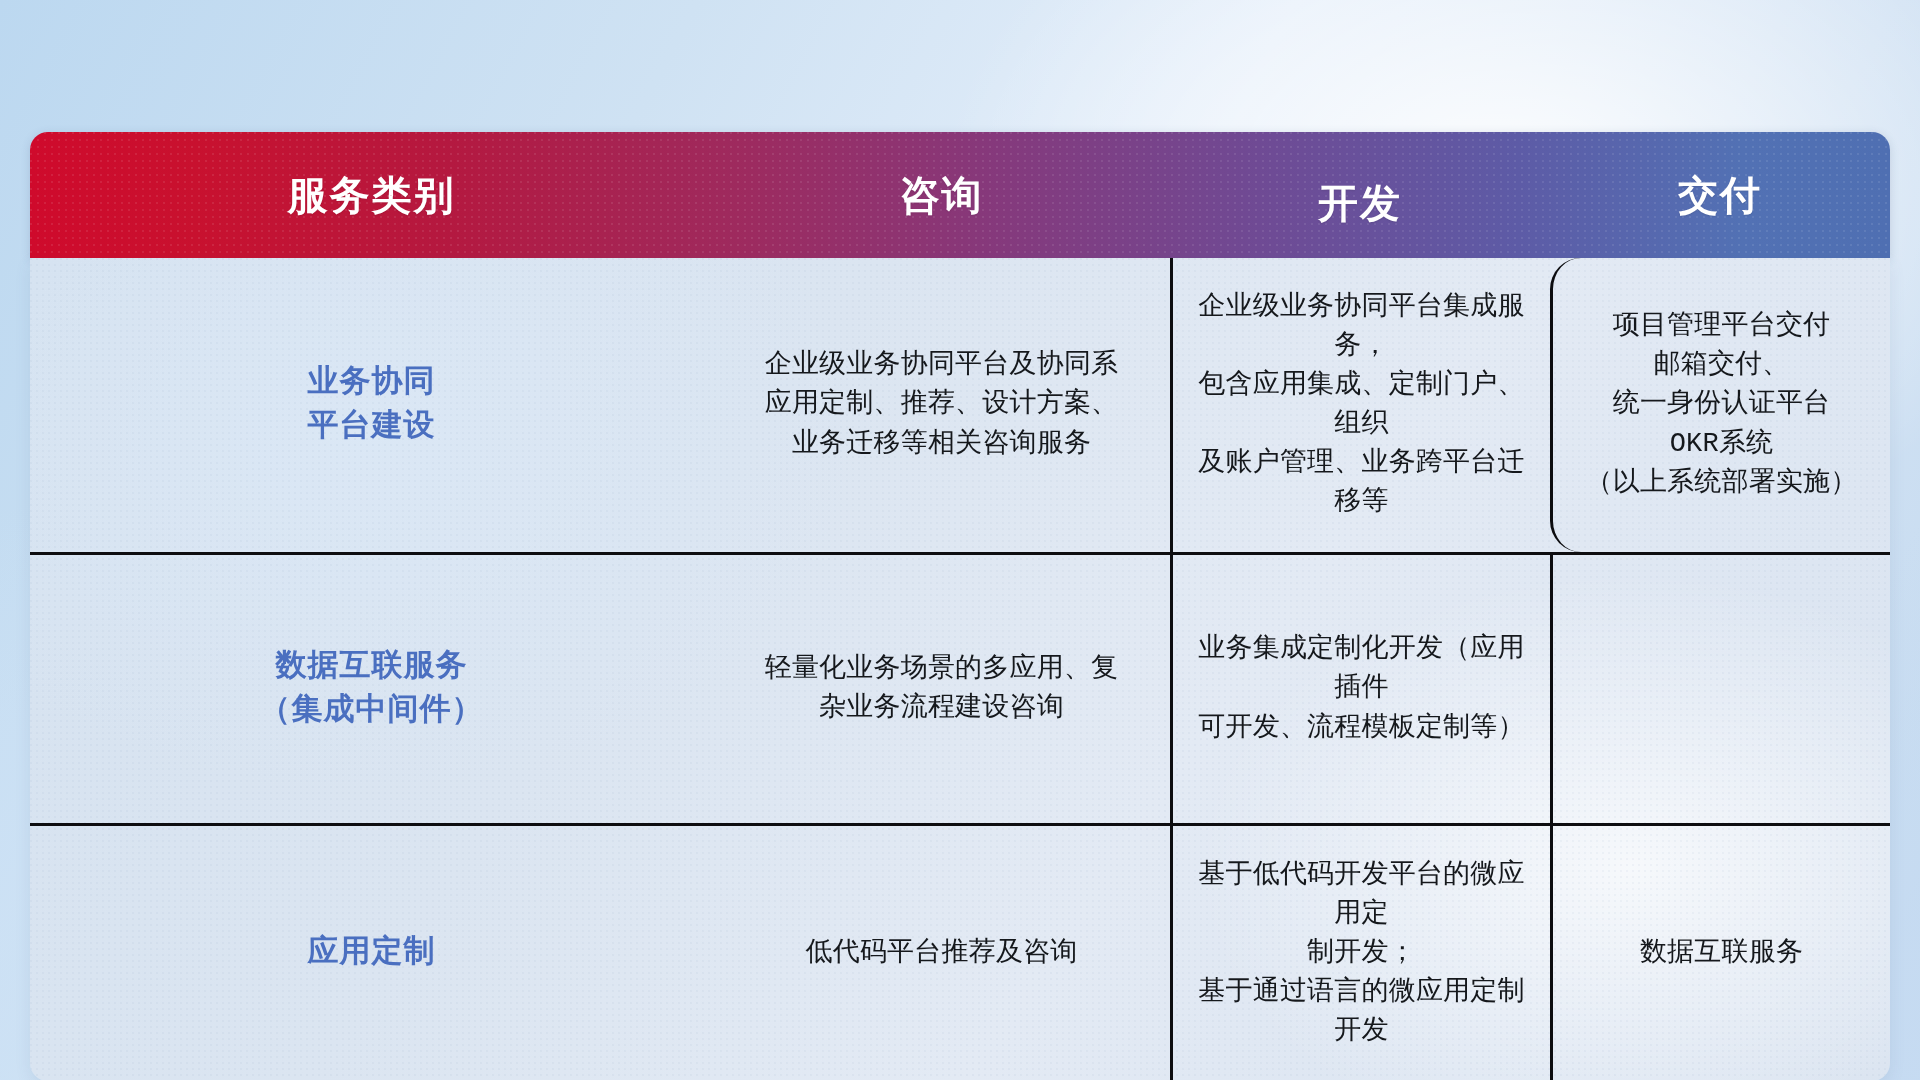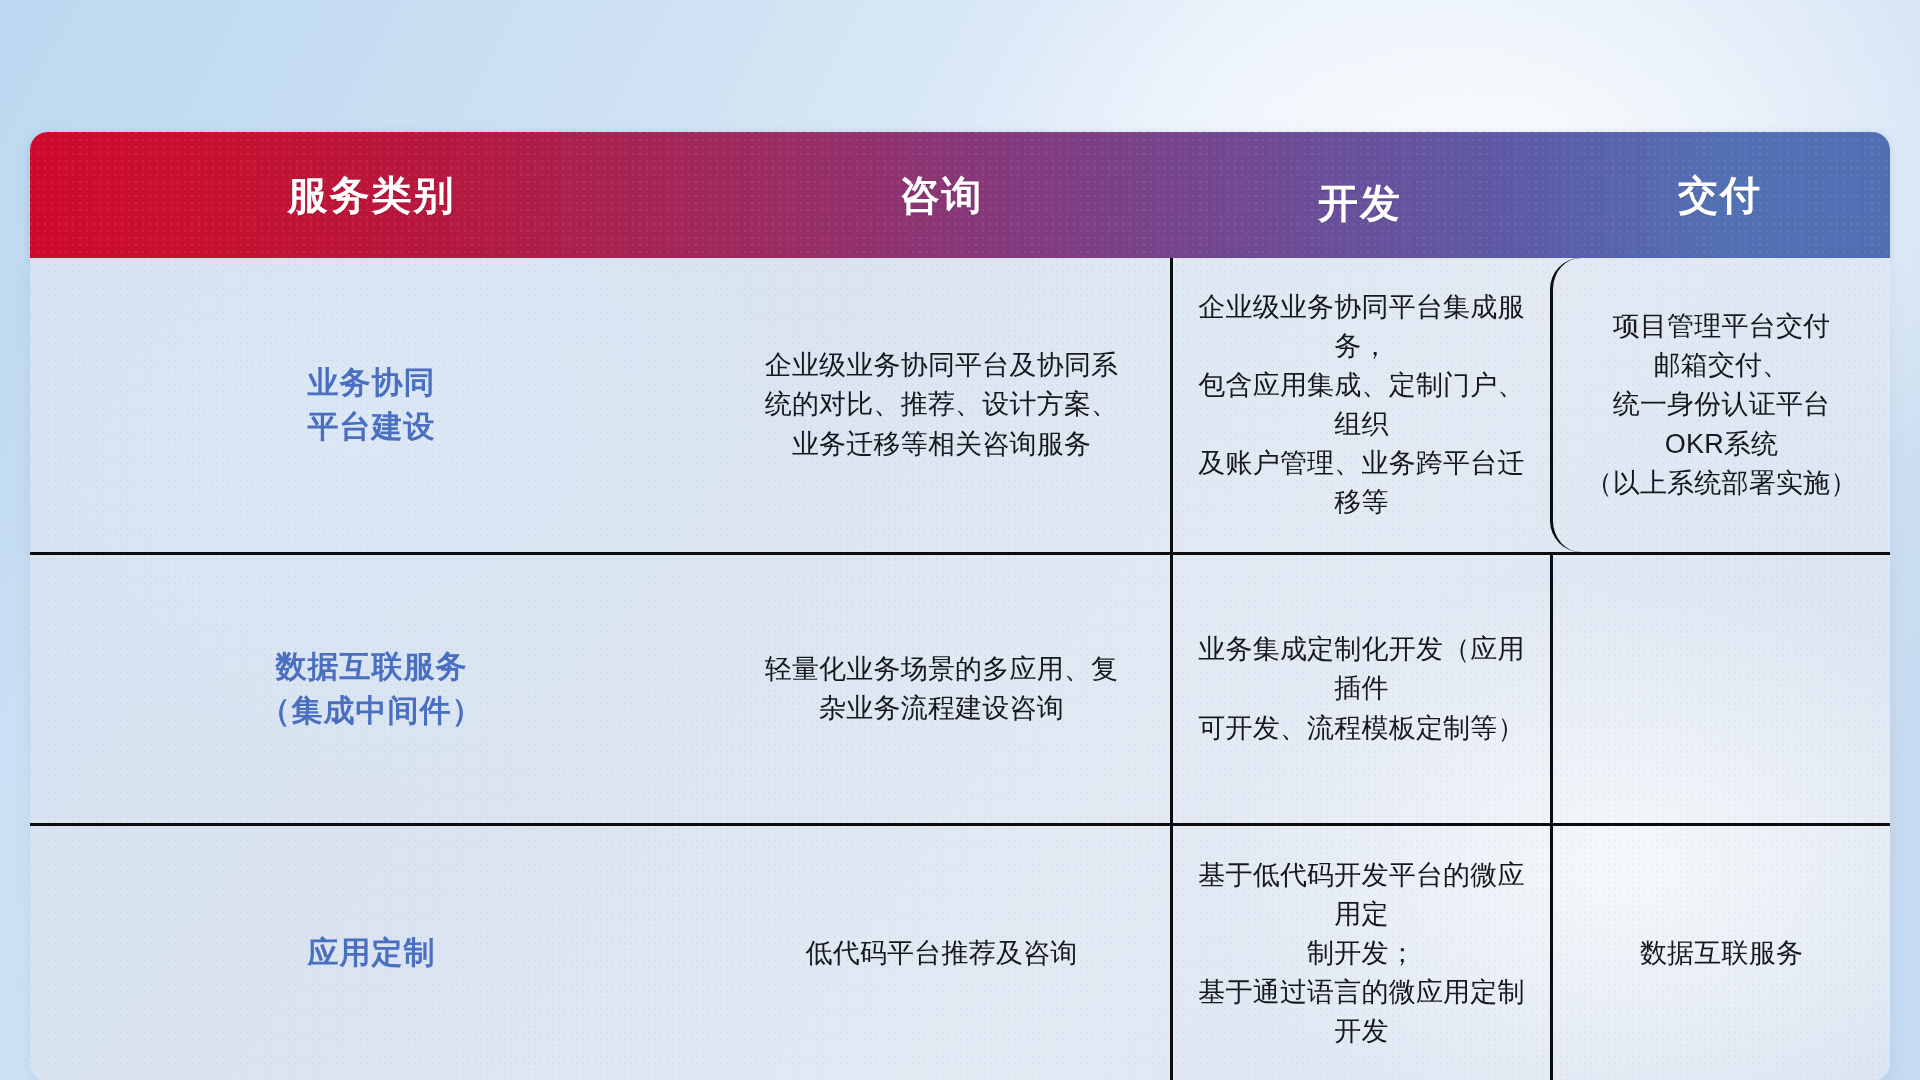--- a/index.html
+++ b/index.html
@@ -11,20 +11,21 @@
       radial-gradient(ellipse 1100px 700px at 14% 86%, rgba(206,226,246,.95) 0%, rgba(206,226,246,0) 65%),
       radial-gradient(ellipse 1200px 800px at 100% 100%, rgba(198,219,242,.9) 0%, rgba(198,219,242,0) 70%),
       linear-gradient(118deg,#bcd8f0 0%,#cfe2f3 28%,#e4eefa 52%,#d3e3f4 76%,#c3d9ef 100%);
   }
   .stage{position:relative;width:1920px;height:1080px;}
 
   
   .table-card{
     position:absolute;left:30px;top:132px;width:1860px;
     border-radius:18px;
+    font-family:Liberation Mono, monospace;
   }
   .hdr{
     display:flex;height:126px;border-radius:18px 18px 0 0;
     background:linear-gradient(90deg,
       #cf0a2c 0%, #c8112f 9%, #b5183f 22%,
       #9e2a5e 38%, #85397c 52%, #6f4a94 66%,
       #5d5ba6 80%, #5271b4 92%, #4f6fb2 100%);
     box-shadow:0 2px 10px rgba(60,80,120,.18);
     position:relative;overflow:hidden;
   }
@@ -93,21 +94,21 @@
       </div>
 
     </div>
 
     <div class="body">
 
       <div class="row" style="height:294px;">
         <div class="cell cat nowrapline" style="flex: 0 0 683px; width: 683px;">业务协同
 平台建设</div>
         <div class="cell desc nowrapline" style="flex: 0 0 457px; width: 457px;">企业级业务协同平台及协同系
-统的对比、推荐、设计方案、
+应用定制、推荐、设计方案、
 业务迁移等相关咨询服务</div>
         <div class="cell desc nowrapline divider" style="flex: 0 0 380px; width: 380px;">企业级业务协同平台集成服务，
 包含应用集成、定制门户、组织
 及账户管理、业务跨平台迁移等</div>
         <div class="cell desc nowrapline divider" style="flex: 0 0 340px; width: 340px; border-radius: 31px;">项目管理平台交付
 邮箱交付、
 统一身份认证平台
 OKR系统
 （以上系统部署实施）</div>
 

